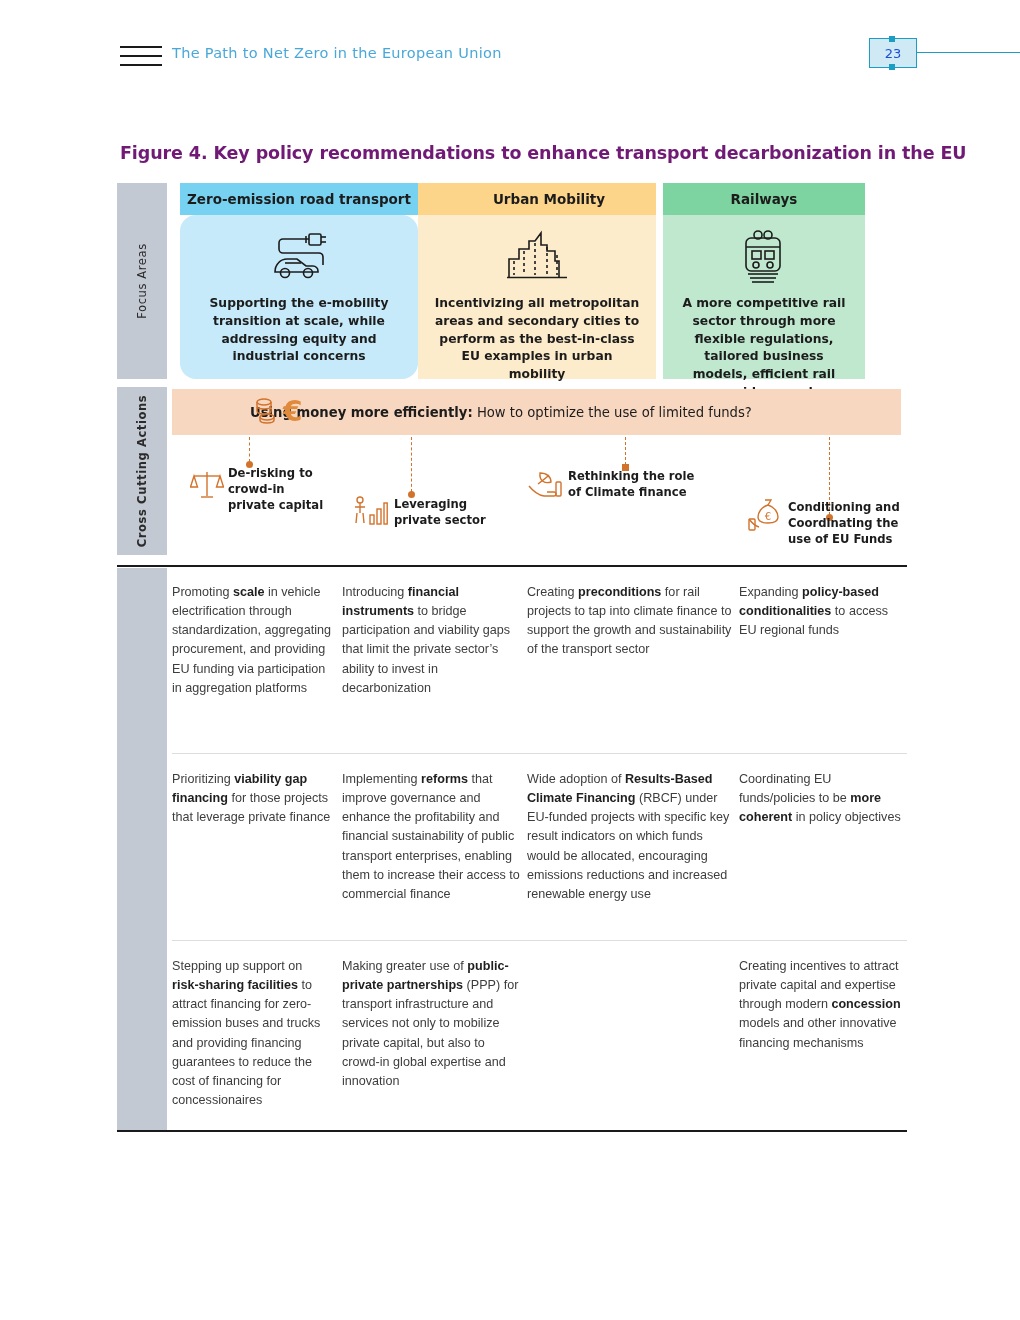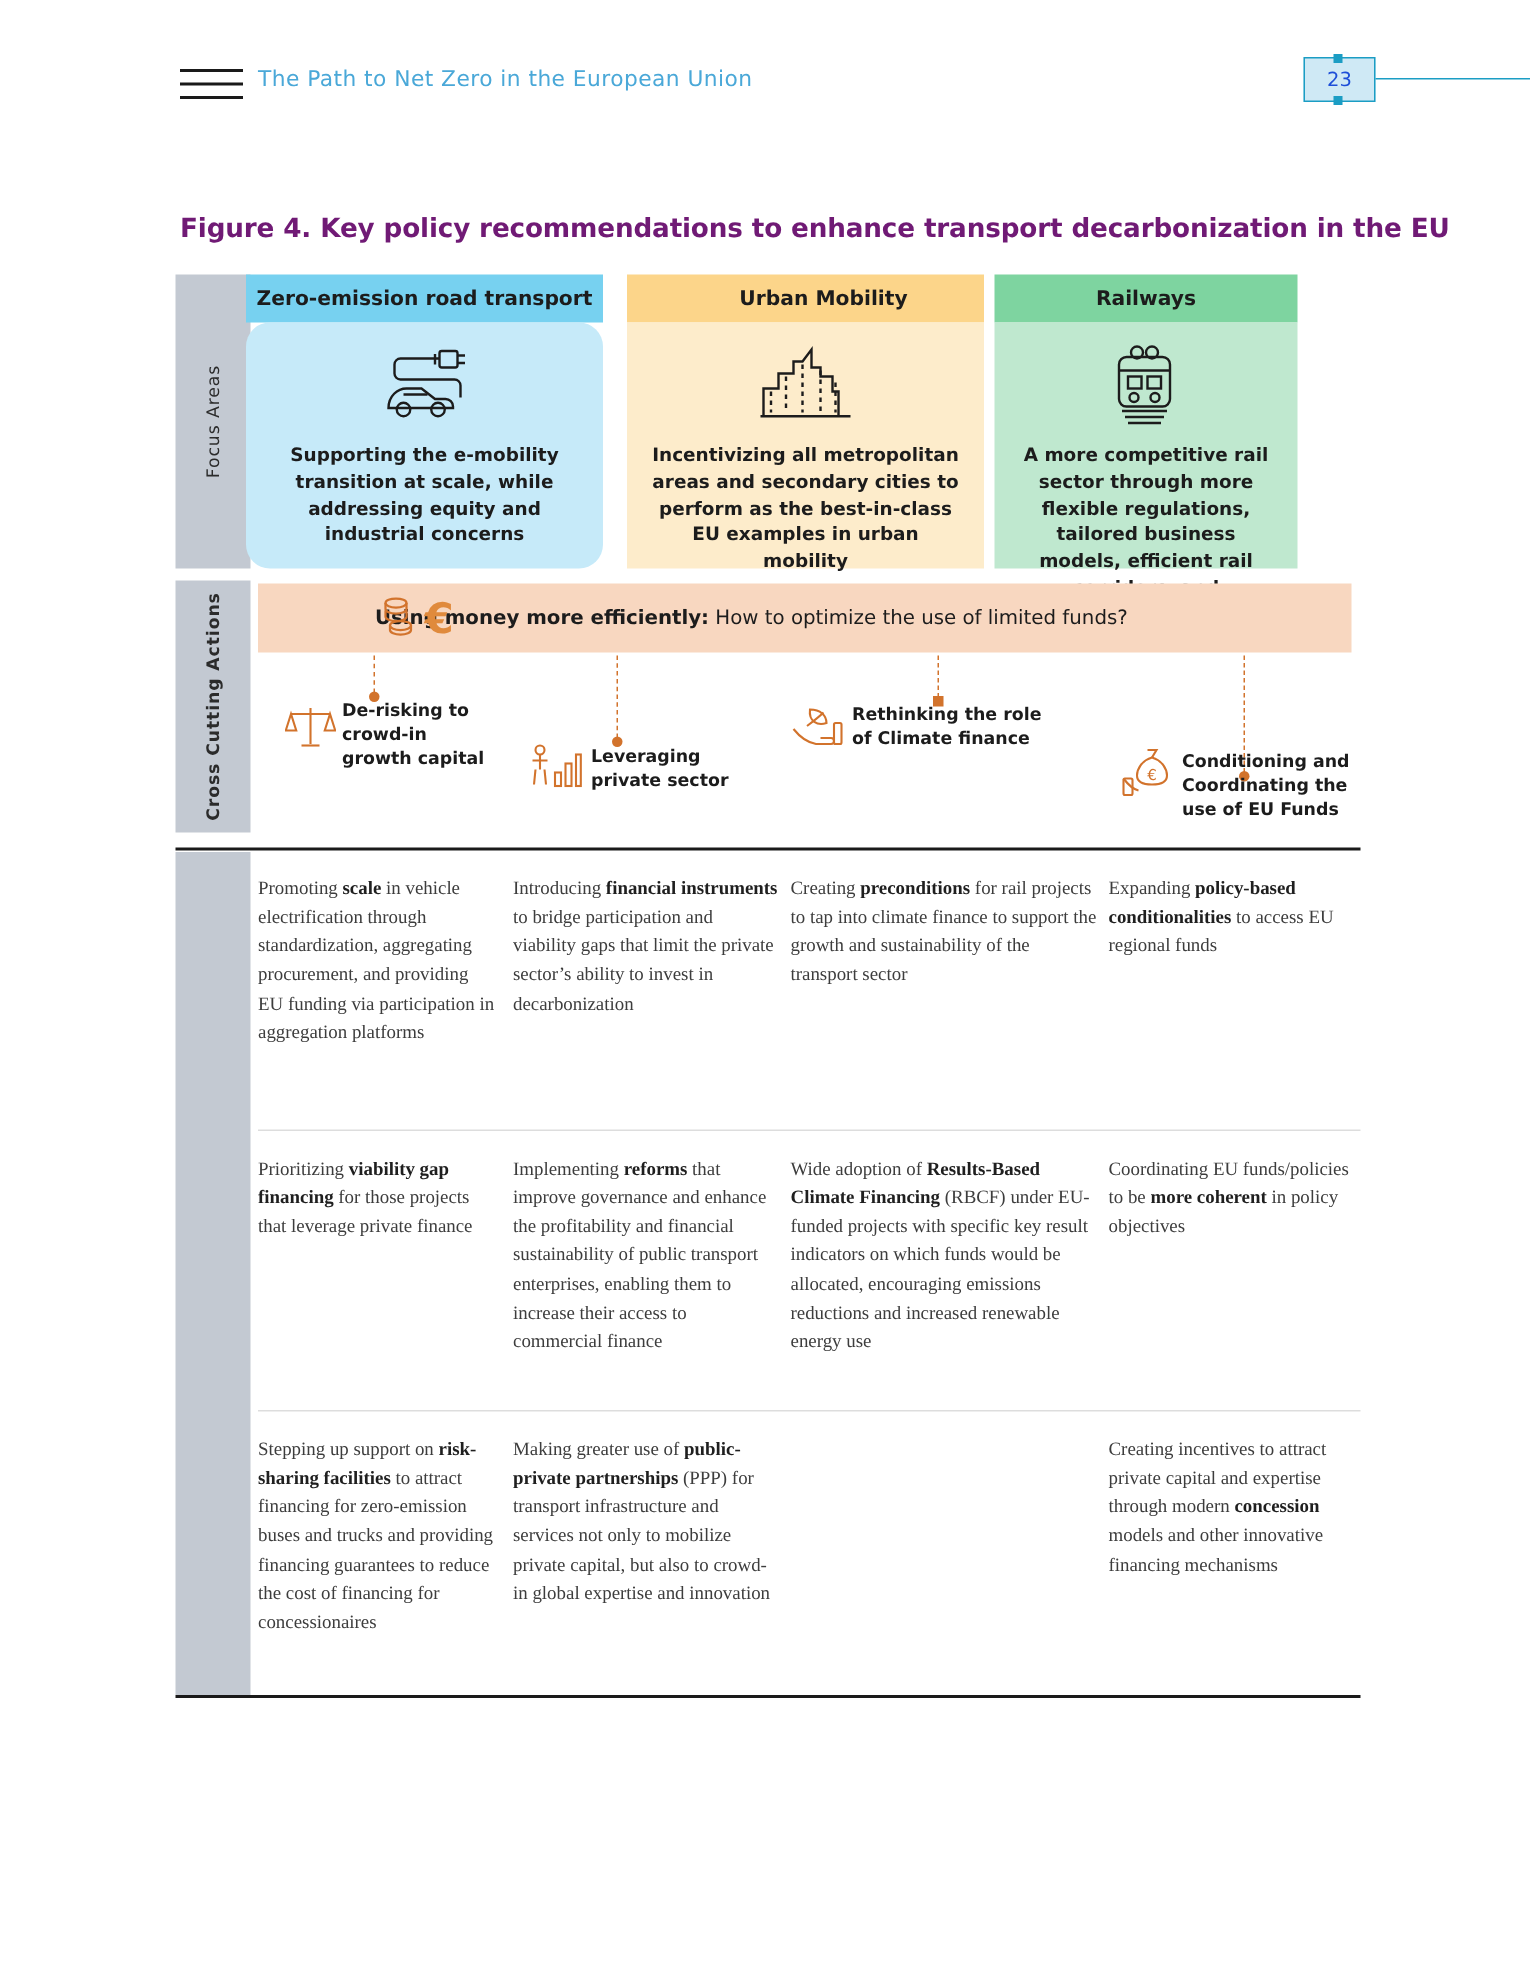--- a/index.html
+++ b/index.html
@@ -134,21 +134,21 @@
   .focus-caption {
     margin-top: 10px;
     text-align: center;
     font-size: 12.3px;
     font-weight: bold;
     line-height: 1.45;
     color: #1c1c1c;
     font-family: "DejaVu Sans", sans-serif;
     padding: 0 14px;
   }
-  #col-road  { left: 164px; width: 238px; }
+  #col-road  { left: 180px; width: 238px; }
   #col-road  .focus-head { background: #77d1f0; }
   #col-road  .focus-body { background: #c6eaf9; border-radius: 16px; }
   #col-urban { left: 418px; width: 238px; }
   #col-urban .focus-head { background: #fcd58a; padding-left: 24px; }
   #col-urban .focus-body { background: #fdeccb; }
   #col-rail  { left: 663px; width: 202px; }
   #col-rail  .focus-head { background: #7ed4a0; }
   #col-rail  .focus-body { background: #bfe8cf; }
 
   .icon-box { height: 56px; display:flex; align-items:center; justify-content:center; }
@@ -222,21 +222,21 @@
   .row-div {
     position: absolute;
     left: 55px; width: 735px; height: 1px;
     background: #dddddd;
   }
   .cell {
     position: absolute;
     font-size: 12.6px;
     line-height: 1.52;
     color: #3d3d3d;
-    font-family: Liberation Serif, serif;
+    font-family: Liberation Sans, sans-serif;
   }
   .cell b { font-weight: bold; color: #1f1f1f; }
   .c1 { left: 55px;  width: 160px; }
   .c2 { left: 225px; width: 178px; }
   .c3 { left: 410px; width: 205px; }
   .c4 { left: 622px; width: 168px; }
   .r1 { top: 18px; }
   .r2 { top: 205px; }
   .r3 { top: 392px; }
 </style>
@@ -350,21 +350,21 @@
   <svg width="34" height="34" viewBox="0 0 34 34" fill="none" stroke="#d2732c" stroke-width="1.4">
     <line x1="17" y1="4" x2="17" y2="28"></line>
     <line x1="4" y1="8" x2="30" y2="8"></line>
     <line x1="11" y1="29" x2="23" y2="29"></line>
     <path d="M4 8 L0.5 19 h7 z"></path>
       <path d="M30 8 L26.5 19 h7 z"></path>
   </svg>
 </div>
 <div class="cc-label" style="left:228px; top:466px;">De-risking to
 crowd-in
-growth capital</div>
+private capital</div>
 
 <div class="cc-dashline" style="left:411px; top:437px; height:55px;"></div>
 <div class="cc-dot" style="left:408px; top:491px;"></div>
 <div class="cc-icon" style="left:352px; top:495px;">
   <svg width="36" height="34" viewBox="0 0 36 34" fill="none" stroke="#d2732c" stroke-width="1.4">
     <circle cx="8" cy="5" r="3"></circle>
     <path d="M8 8 v10 M3 12 h10 M5 18 l-1 10 M11 18 l1 10"></path>
     <rect x="18" y="20" width="4" height="9"></rect>
     <rect x="25" y="14" width="4" height="15"></rect>
     <rect x="32" y="8" width="3.2" height="21"></rect>

